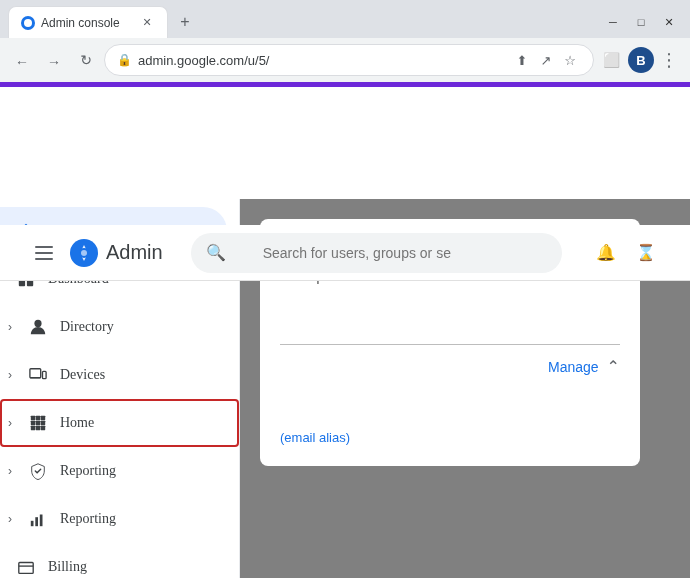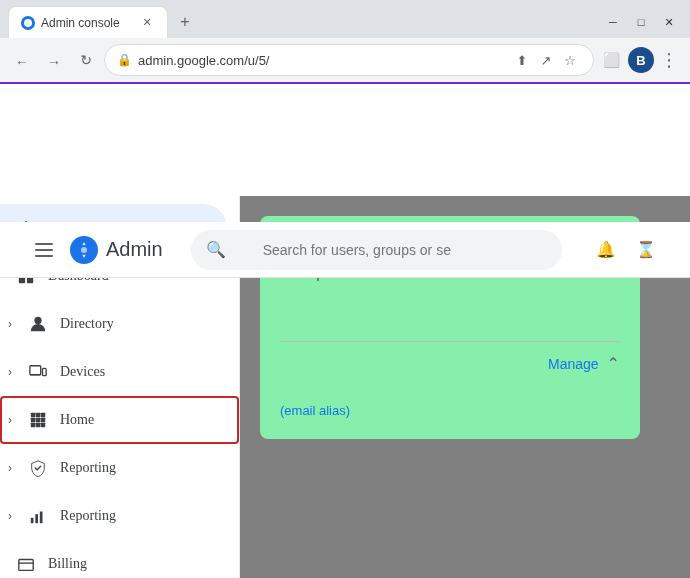--- a/index.html
+++ b/index.html
@@ -1,19 +1,19 @@
 <!DOCTYPE html>
 <html><head>
   <meta charset="utf-8">
   <style>
     * { margin: 0; padding: 0; box-sizing: border-box; }
     body { width: 690px; height: 578px; overflow: hidden; font-family: 'Segoe UI', Arial, sans-serif; background: #fff; }
 
     
-    .browser-chrome { background: #0ea5e9; border-bottom: 2px solid #6d28d9; }
+    .browser-chrome { background: #0ea5e9; border-bottom: 5px solid #6d28d9; }
     .title-bar { display: flex; align-items: center; padding: 6px 8px 0 8px; background: #dee1e6; height: 38px; }
     .window-controls { display: flex; gap: 2px; margin-left: auto; }
     .win-btn { width: 26px; height: 20px; display: flex; align-items: center; justify-content: center; font-size: 11px; color: #333; background: transparent; border: none; cursor: pointer; }
     .tab { display: flex; align-items: center; gap: 6px; padding: 0 12px; height: 32px; background: #fff; border-radius: 8px 8px 0 0; border: 1px solid #dadce0; border-bottom: none; min-width: 160px; max-width: 220px; font-size: 12px; color: #3c4043; }
     .tab .favicon { width: 14px; height: 14px; background: #1a73e8; border-radius: 50%; display: flex; align-items: center; justify-content: center; }
     .tab .favicon svg { width: 10px; height: 10px; }
     .tab .tab-title { flex: 1; white-space: nowrap; overflow: hidden; text-overflow: ellipsis; }
     .tab .tab-close { width: 16px; height: 16px; display: flex; align-items: center; justify-content: center; border-radius: 50%; font-size: 11px; color: #5f6368; }
     .new-tab-btn { width: 26px; height: 26px; display: flex; align-items: center; justify-content: center; border-radius: 50%; font-size: 16px; color: #5f6368; margin-left: 4px; cursor: pointer; }
 
@@ -225,29 +225,29 @@
             <rect x="2" y="5" width="16" height="12" rx="1"></rect>
             <line x1="2" y1="9" x2="18" y2="9"></line>
           </svg>
         </span>
         <span class="nav-label">Billing</span>
       </div>
 
     </div>
 
     <div class="main-content">
-      <div style="background: #86efac; border-radius: 8px; padding: 20px; width: 380px; min-height: 200px;">
+      <div style="background: #ffffff; border-radius: 8px; padding: 20px; width: 380px; min-height: 200px;">
         <div style="font-size: 22px; color: #212121; font-weight: 400;">ngtech.com</div>
         <div style="font-size: 13px; color: #424242; margin-top: 4px;">Workspace Admin Console</div>
 
         <div style="margin-top: 60px; display: flex; justify-content: flex-end; align-items: center; padding: 12px 0; border-top: 1px solid #bdbdbd;">
           <a style="color: #1a73e8; font-size: 14px; font-weight: 500; cursor: pointer; text-decoration: none; margin-right: 8px;">Manage</a>
           <span style="color: #5f6368; font-size: 16px;">⌃</span>
         </div>
 
-        <div style="margin-top: 16px;">
+        <div style="margin-top: 40px;">
           <a style="color: #1a73e8; font-size: 13px; cursor: pointer; text-decoration: none;">(email alias)</a>
         </div>
       </div>
     </div>
 
   </div>
 </div>
 
 </body></html>

